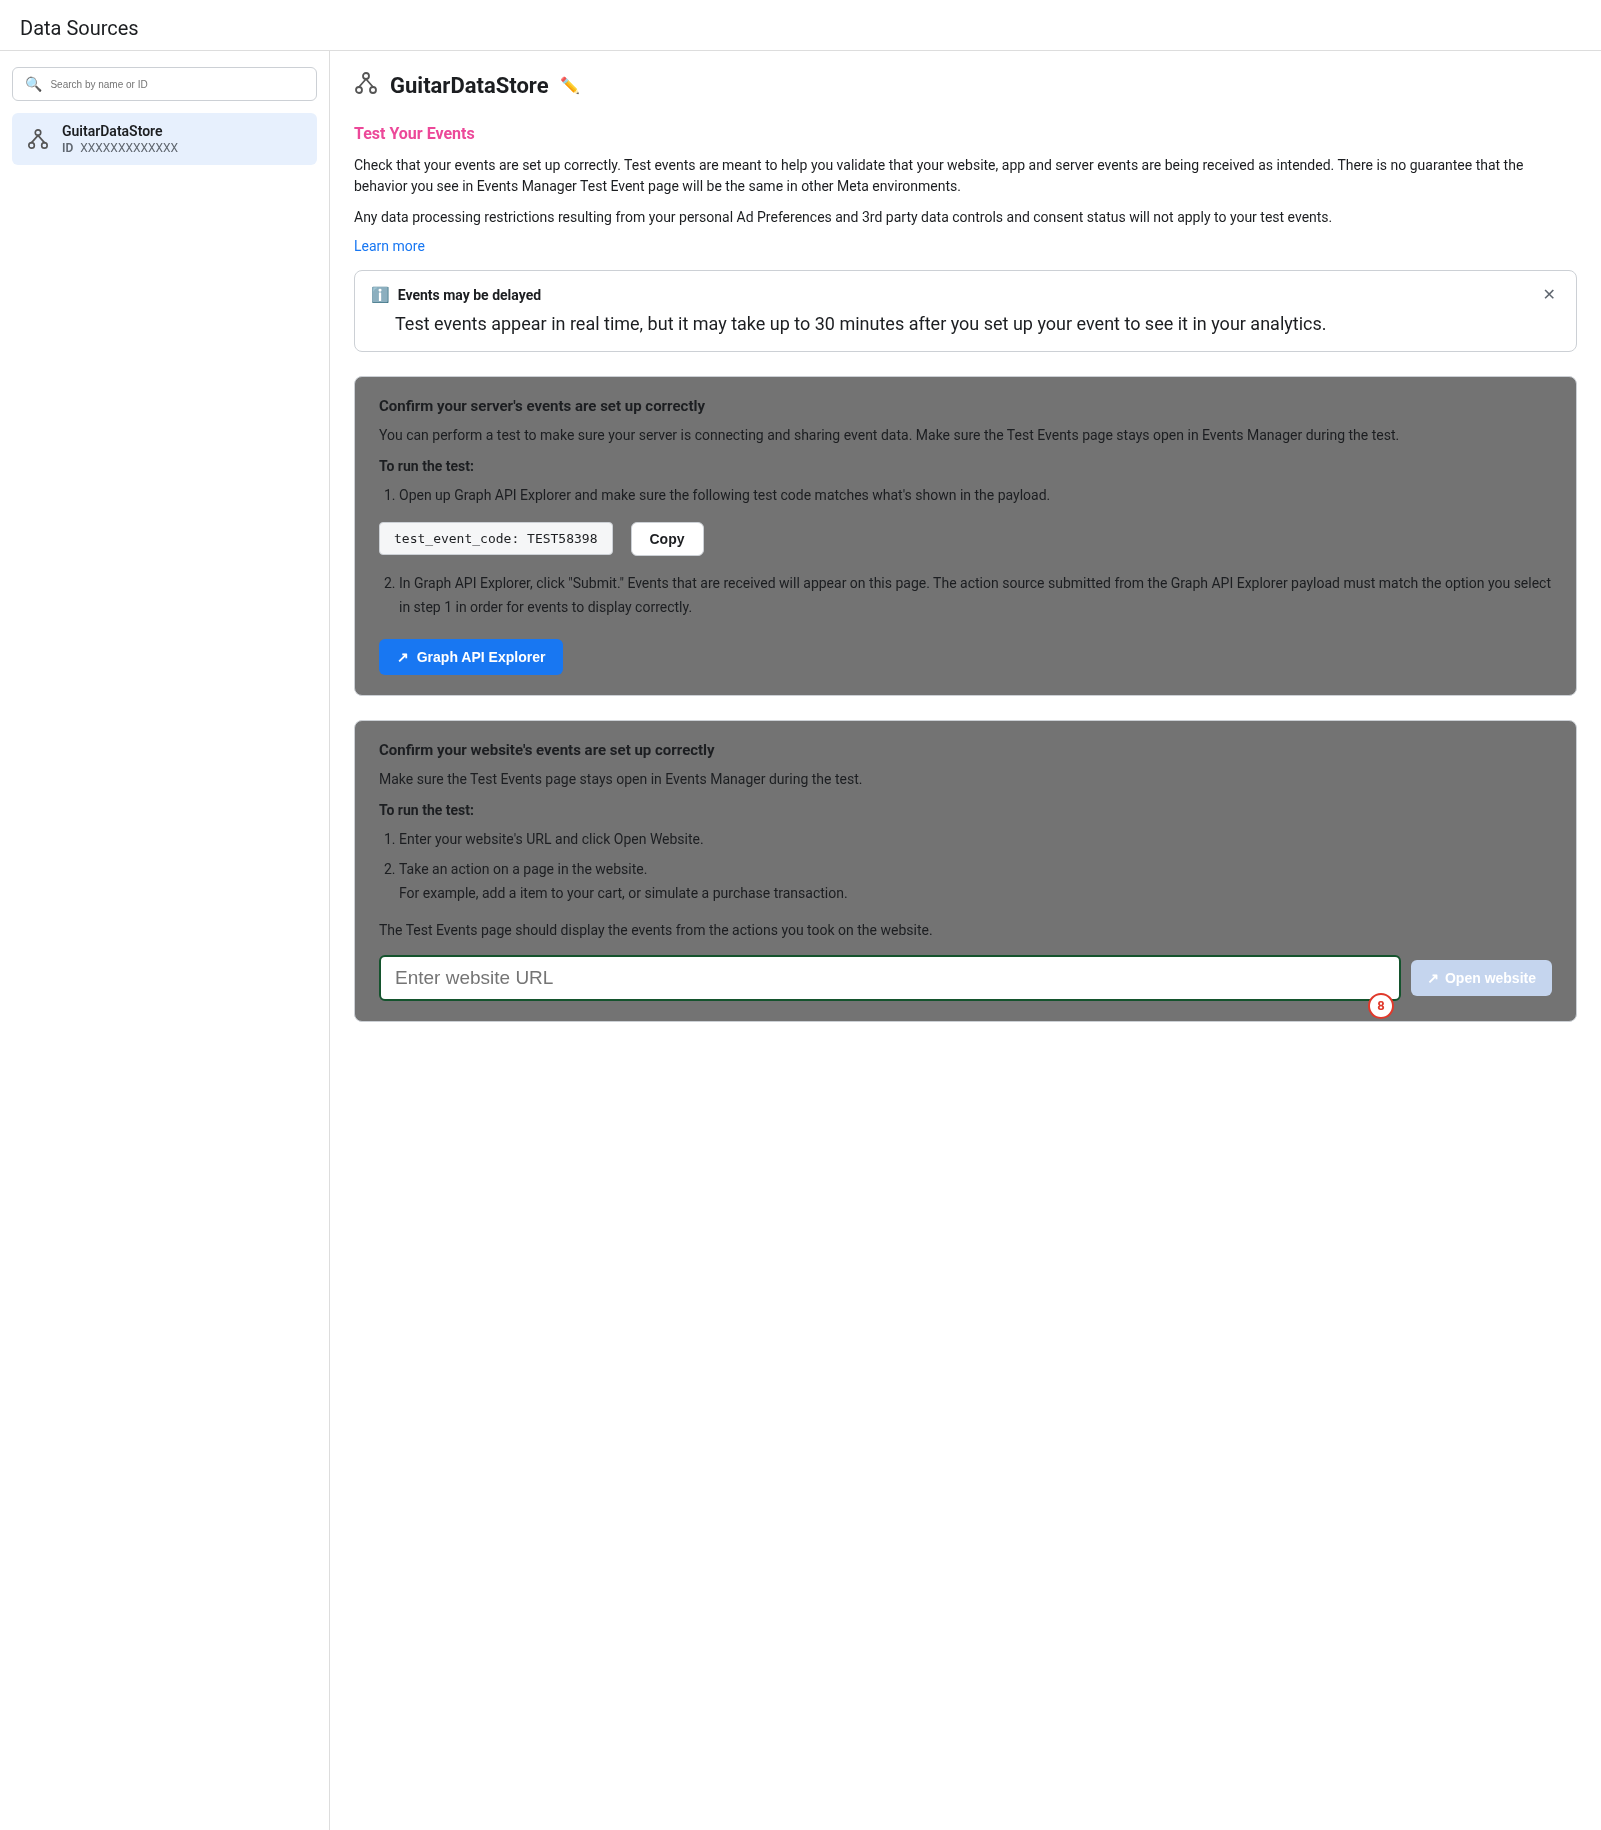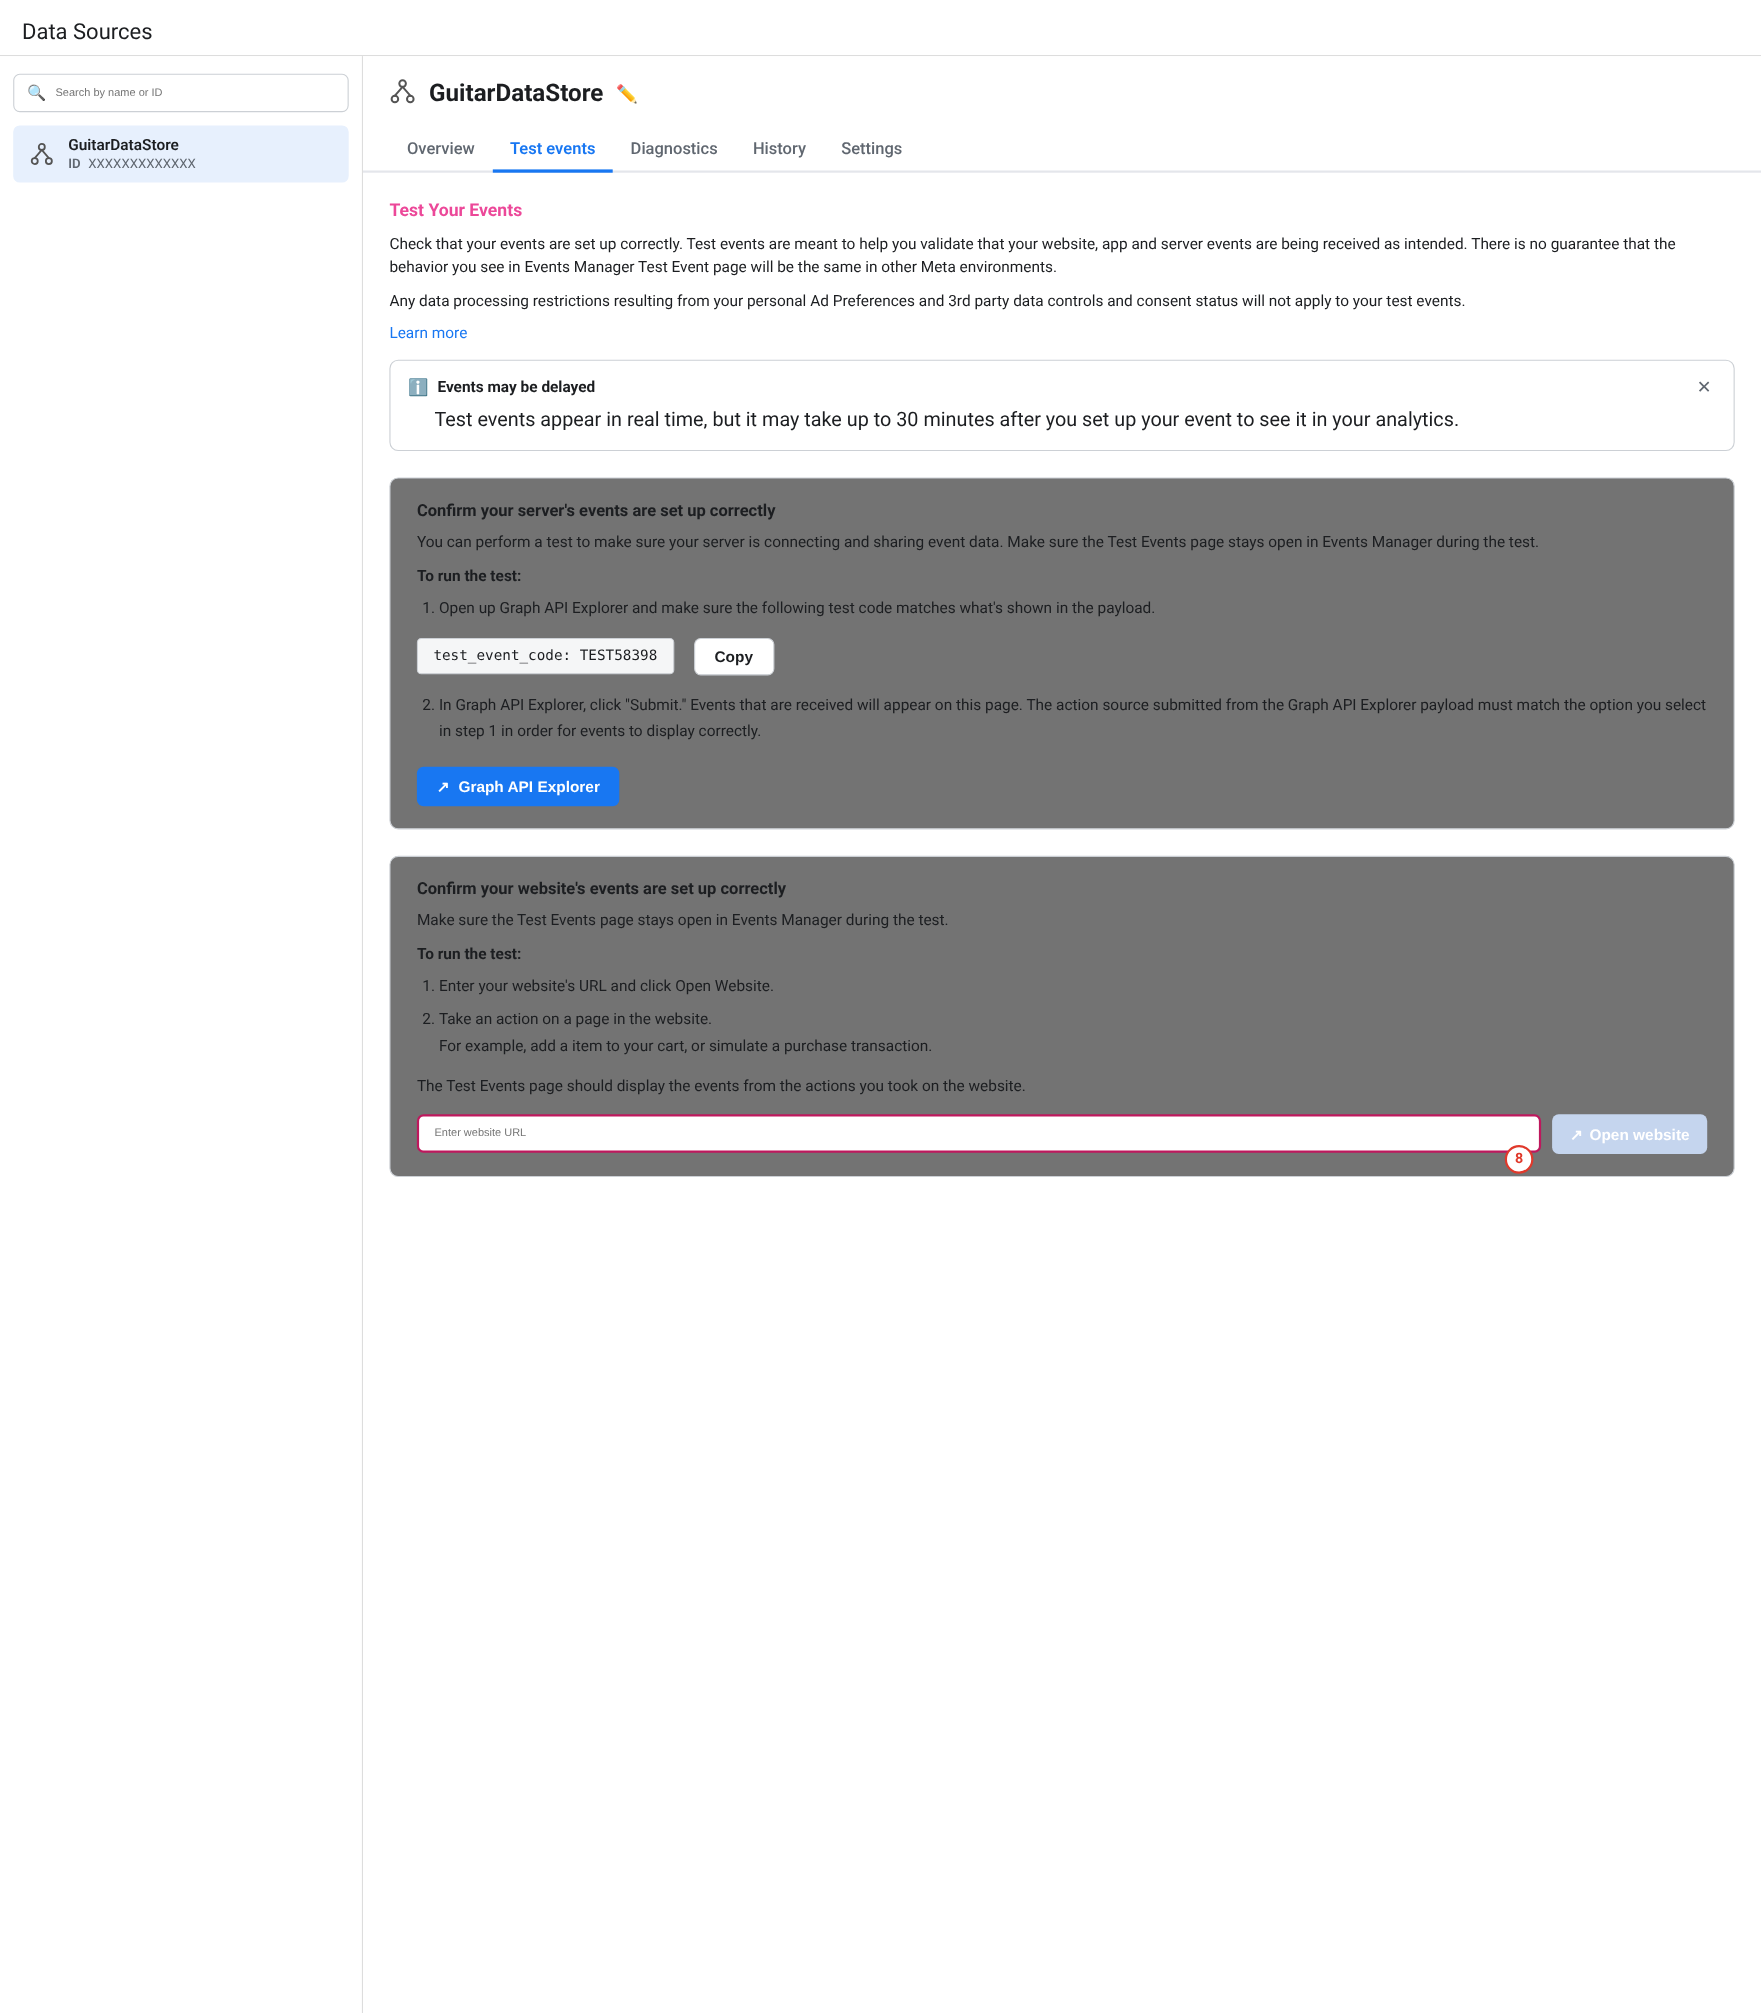--- a/index.html
+++ b/index.html
@@ -293,24 +293,24 @@
     
     .url-input-row {
       display: flex;
       align-items: center;
       gap: 10px;
       margin-top: 14px;
       position: relative;
     }
     .url-input {
       flex: 1;
-      border: 2px solid #be185d;
+      border: 2px solid #14532d;
       border-radius: 6px;
       padding: 10px 14px;
-      font-size: 10px;
+      font-size: 19px;
       color: #606770;
       outline: none;
     }
     .open-website-btn {
       display: inline-flex;
       align-items: center;
       gap: 6px;
       background: #c5d5ee;
       color: #fff;
       border: none;
@@ -387,27 +387,20 @@
             <circle cx="5" cy="19" r="3"></circle>
             <circle cx="19" cy="19" r="3"></circle>
             <line x1="12" y1="8" x2="5" y2="16"></line>
             <line x1="12" y1="8" x2="19" y2="16"></line>
           </svg>
         </span>
         <span class="content-title">GuitarDataStore</span>
         <span class="edit-icon">✏️</span>
       </div>
 
-      <div class="tabs">
-        <span class="tab">Overview</span>
-        <span class="tab active">Test events</span>
-        <span class="tab">Diagnostics</span>
-        <span class="tab">History</span>
-        <span class="tab">Settings</span>
-      </div>
 
       <div class="content-body">
 
         <div>
           <div class="section-title">Test Your Events</div>
           <p class="section-text">Check that your events are set up correctly. Test events are meant to help you validate that your website, app and server events are being received as intended. There is no guarantee that the behavior you see in Events Manager Test Event page will be the same in other Meta environments.</p>
           <p class="section-text">Any data processing restrictions resulting from your personal Ad Preferences and 3rd party data controls and consent status will not apply to your test events.</p>
           <a class="learn-more-link" href="#">Learn more</a>
 
           

